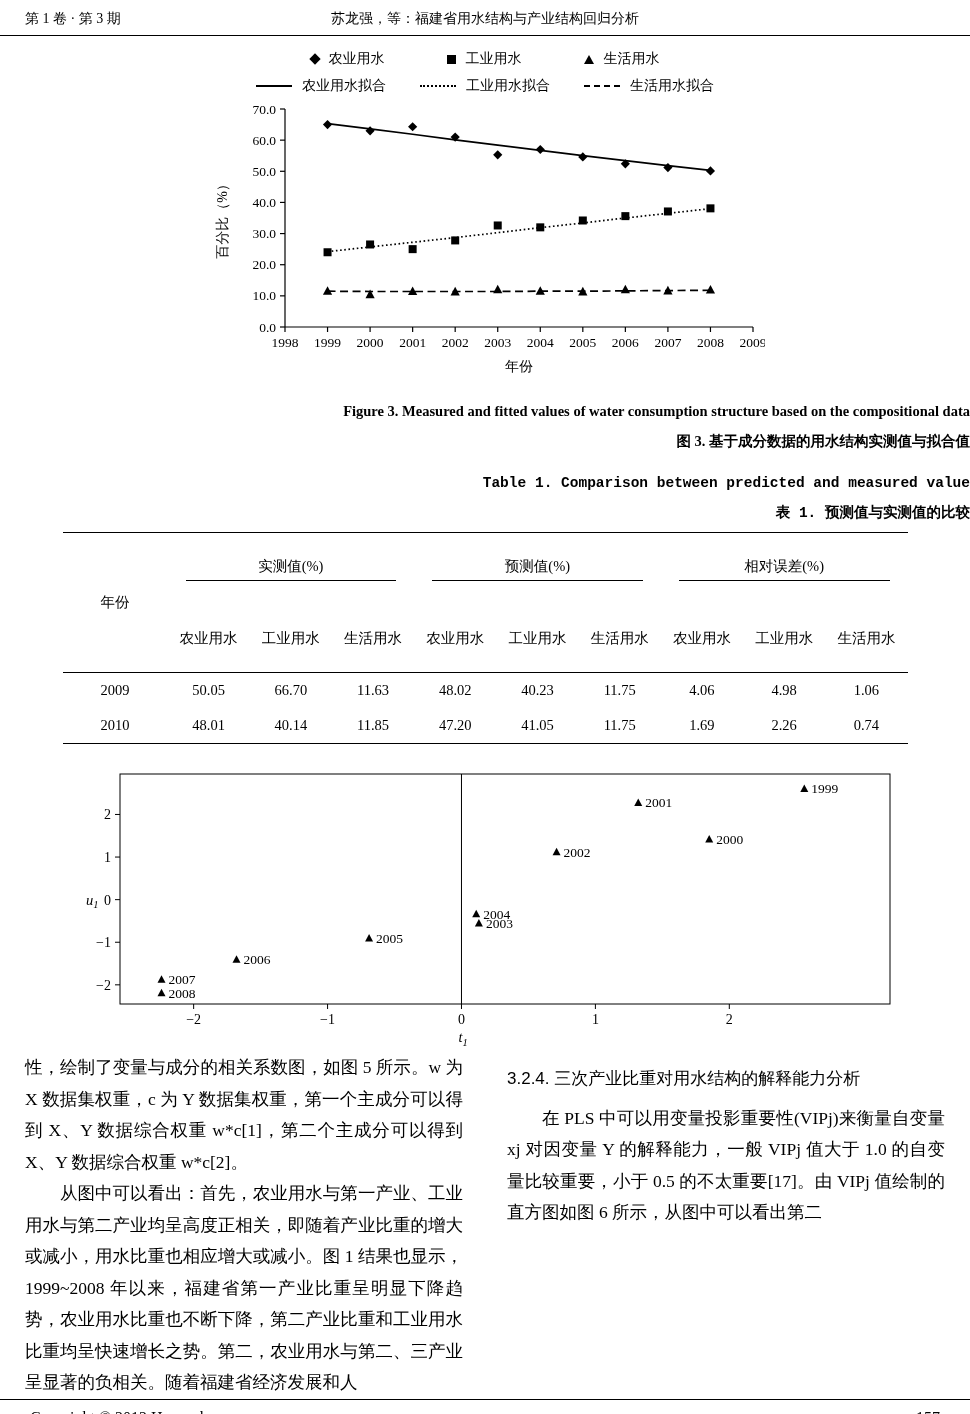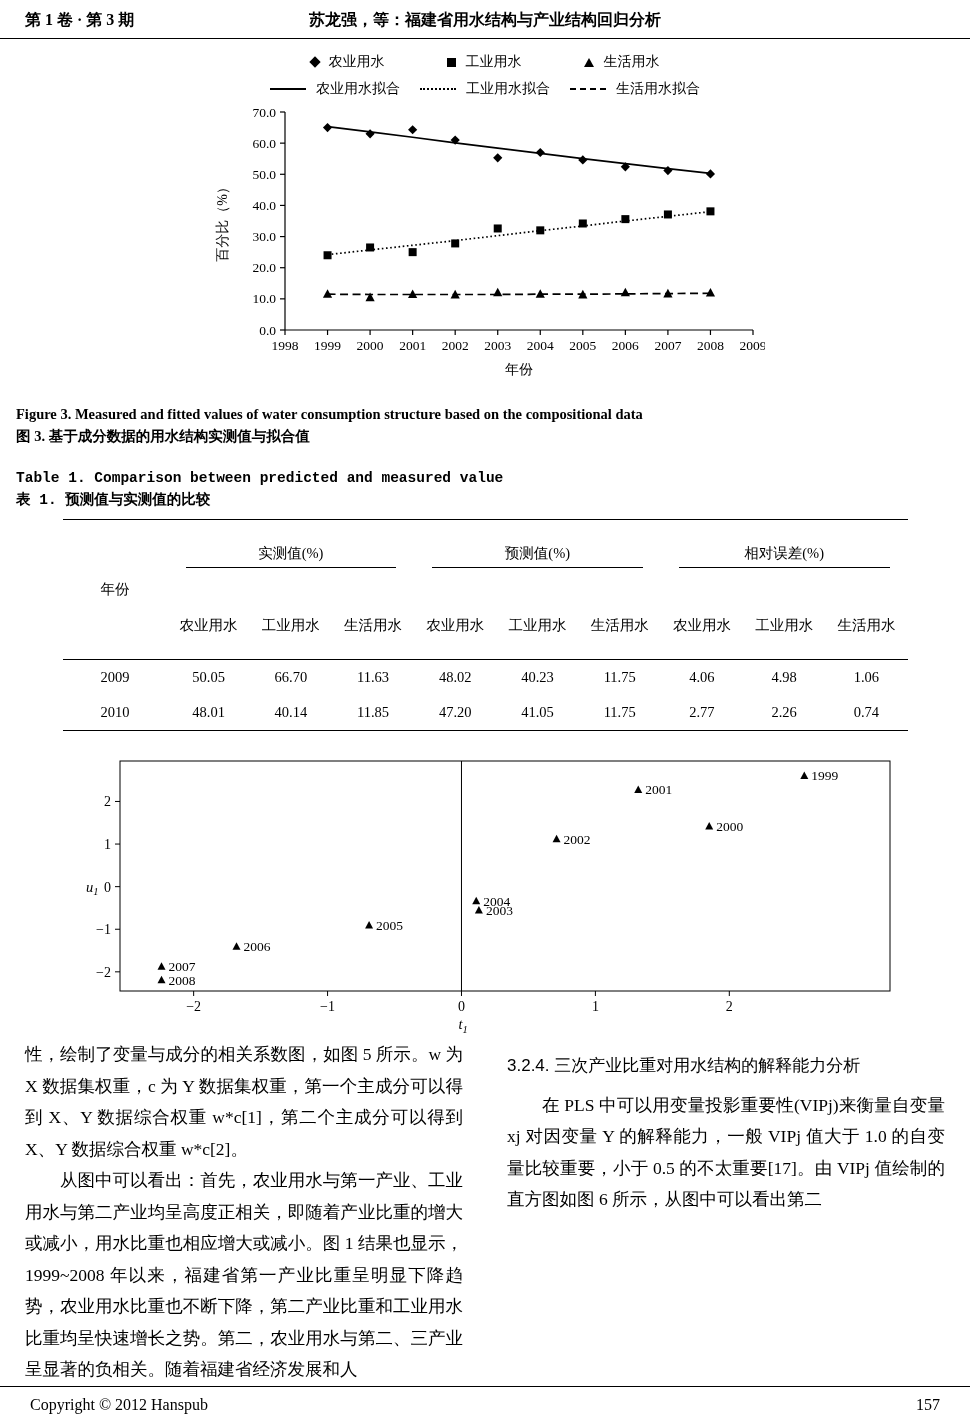--- a/index.html
+++ b/index.html
@@ -5,42 +5,42 @@
   html,body{margin:0;padding:0;background:#ffffff;}
   .page{
     width:970px;height:1414px;box-sizing:border-box;
     display:flex;flex-direction:column;overflow:hidden;
     padding:10px 0 12px;color:#000;background:#fff;
     font-family:"Liberation Serif","DejaVu Serif",serif;
   }
   
   .page-header{
     display:grid;grid-template-columns:1fr auto 1fr;align-items:end;
-    padding:0 25px 7px;border-bottom:1.5px solid #000;font-size:16px;font-weight:bold;
+    padding:0 25px 7px;border-bottom:1.5px solid #000;font-size:14px;
   }
   .page-header .hl{justify-self:start;}
   .page-header .hc{justify-self:center;}
   
   .fig3{margin:14px 0 0;}
   .legend{display:flex;flex-direction:column;gap:9px;align-items:center;margin-bottom:4px;font-size:14px;}
   .legend-row{display:flex;gap:62px;}
-  .legend-row.r2{gap:20px;}
+  .legend-row.r2{gap:34px;}
   .legend-item{display:flex;align-items:center;gap:10px;}
   .mk-diamond{width:8px;height:8px;background:#000;transform:rotate(45deg);}
   .mk-square{width:9px;height:9px;background:#000;}
   .mk-triangle{width:0;height:0;border-left:5.5px solid transparent;border-right:5.5px solid transparent;border-bottom:9px solid #000;}
   .ln{width:36px;height:0;border-top:2px solid #000;display:inline-block;}
   .ln-dotted{border-top-style:dotted;}
   .ln-dashed{border-top-style:dashed;}
   #chart1,#chart2{display:flex;justify-content:center;}
   svg text{font-family:"Liberation Serif","DejaVu Serif",serif;fill:#000;}
   
   .cap{margin-top:12px;}
-  .cap-en,.cap-zh{font-weight:bold;font-size:14.5px;text-align:left;padding-left:16px;}
-  .cap-zh{margin-top:4px;}
+  .cap-en,.cap-zh{font-weight:bold;font-size:14.5px;text-align:right;padding-left:16px;}
+  .cap-zh{margin-top:12px;}
   
   .tbl-titles{margin-top:24px;font-family:Liberation Mono, monospace;}
   .t1{width:845px;margin:10px auto 0;border-collapse:collapse;font-size:14.5px;
       border-top:1.5px solid #000;border-bottom:1.5px solid #000;}
   .t1 th,.t1 td{font-weight:normal;text-align:center;padding:24px 2px;}
   .t1 td{padding:9px 2px;}
   .t1 .grp{display:block;border-bottom:1px solid #000;padding-bottom:4px;margin:0 16px;}
   .t1 tr.subhead th, .t1 th.year-h{border-bottom:1px solid #000;}
   .c-year{width:105px;}
   
@@ -234,21 +234,21 @@
         <td>1.06</td>
       </tr>
       <tr>
         <td>2010</td>
         <td>48.01</td>
         <td>40.14</td>
         <td>11.85</td>
         <td>47.20</td>
         <td>41.05</td>
         <td>11.75</td>
-        <td>2.77</td>
+        <td>1.69</td>
         <td>2.26</td>
         <td>0.74</td>
       </tr>
     </tbody>
   </table>
 
   <figure class="fig4" style="margin:22px 0 0;">
     <div id="chart2">
         <svg width="830" height="282" viewBox="0 0 830 282">
           <rect x="50" y="8" width="770" height="230" fill="none" stroke="#000" stroke-width="1"></rect>

